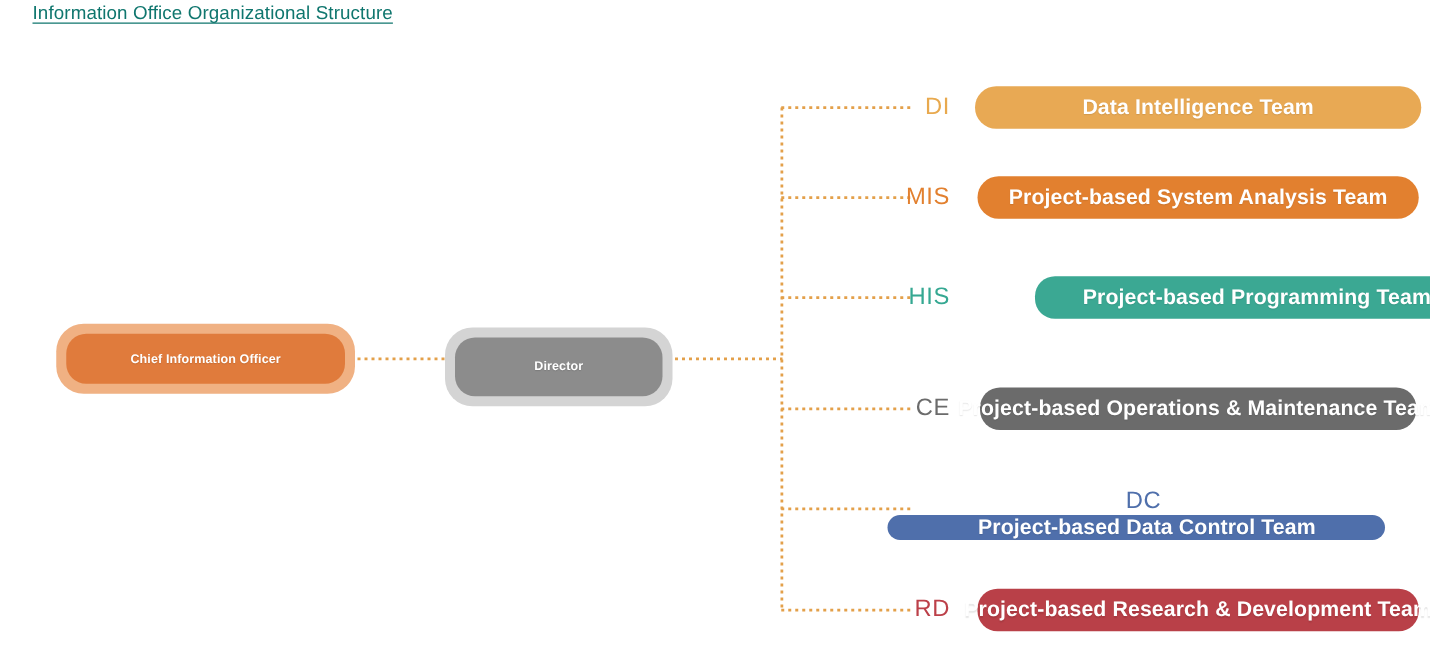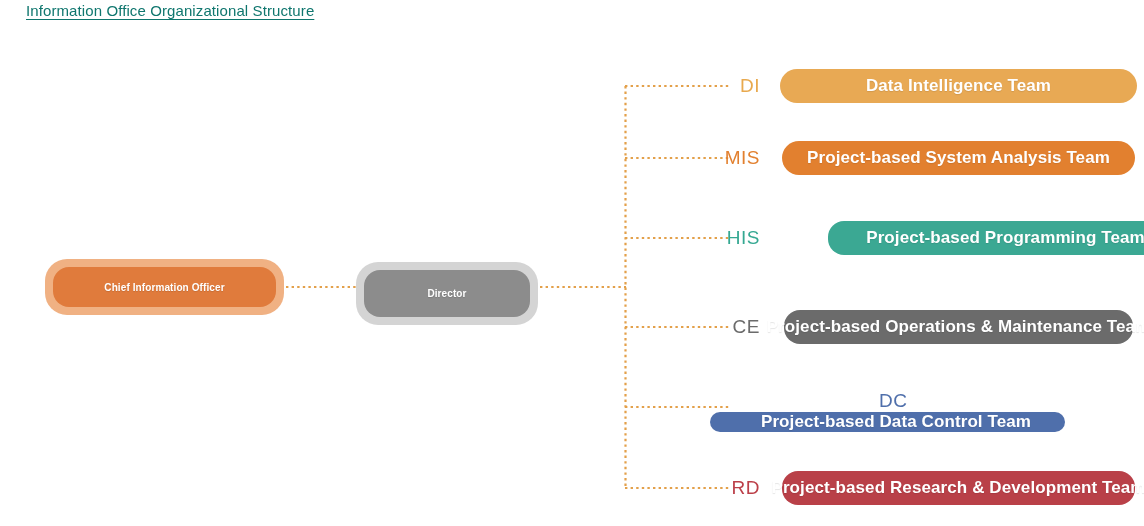--- a/index.html
+++ b/index.html
@@ -189,21 +189,21 @@
         </div>
       </div>
       <div class="branch-row" style="top: 310px;">
         <div class="branch-abbr" style="color: rgb(107, 107, 107);">CE</div>
         <div class="branch-pill" style="background: rgb(107, 107, 107); width: 349px; border-radius: 16px; margin-left: 14px;">
           <span class="branch-pill-label">Project-based Operations &amp; Maintenance Team</span>
         </div>
       </div>
       <div class="branch-row" style="top: 390px; flex-direction: column;">
         <div class="branch-abbr" style="color: rgb(79, 111, 171);">DC</div>
-        <div class="branch-pill" style="background: rgb(79, 111, 171); width: 355px; border-radius: 13px; margin-left: 10px; padding-left: 17px;">
+        <div class="branch-pill" style="background: rgb(79, 111, 171); width: 398px; border-radius: 13px; margin-left: 10px; padding-left: 17px;">
           <span class="branch-pill-label">Project-based Data Control Team</span>
         </div>
       </div>
       <div class="branch-row" style="top: 471px;">
         <div class="branch-abbr" style="color: rgb(188, 64, 73);">RD</div>
         <div class="branch-pill" style="background: rgb(185, 64, 72); width: 353px; border-radius: 16px; margin-left: 12px;">
           <span class="branch-pill-label">Project-based Research &amp; Development Team</span>
         </div>
       </div>
     </div>

